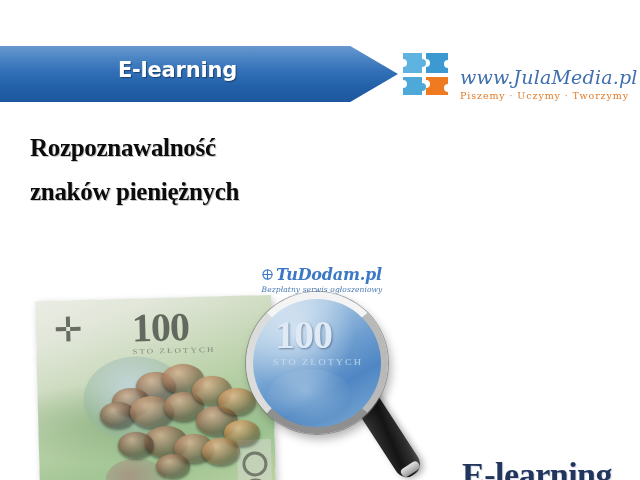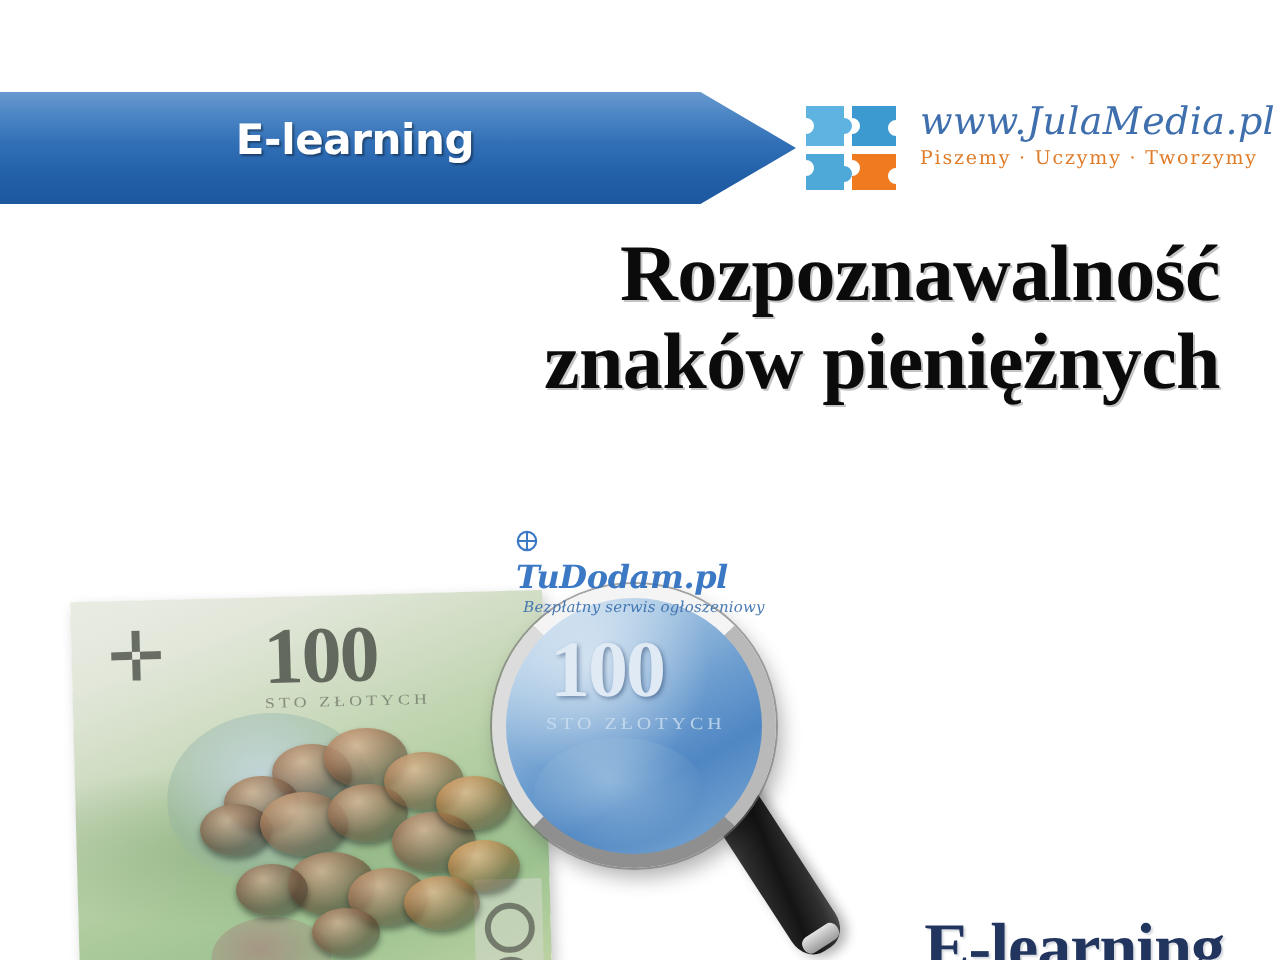--- a/index.html
+++ b/index.html
@@ -76,21 +76,21 @@
   #puzzle {
     position: absolute;
     left: 2px;
     top: 3px;
     width: 56px;
     height: 48px;
   }
   #logo-text {
     position: absolute;
     left: 62px;
-    top: 2px;
+    top: 18px;
     width: 178px;
   }
   #logo-url {
     font-family: "DejaVu Serif", serif;
     font-style: italic;
     font-size: 19px;
     color: #3f6fad;
     letter-spacing: 0.2px;
     line-height: 24px;
     white-space: nowrap;
@@ -101,48 +101,47 @@
     color: #e07b28;
     letter-spacing: 0.9px;
     line-height: 14px;
     white-space: nowrap;
   }
 
   
   #title {
     position: absolute;
     left: 30px;
-    top: 71px;
+    top: 82px;
     width: 580px;
-    text-align: right;
+    text-align: left;
     font-family: "Liberation Serif", "DejaVu Serif", serif;
     font-weight: bold;
-    font-size: 40px;
+    font-size: 25px;
     line-height: 44px;
     color: #0b0b0b;
     text-shadow: 1px 1px 0 rgba(90,90,90,0.35);
     letter-spacing: -0.3px;
   }
 
   
   #watermark {
     position: absolute;
     left: 258px;
     top: 221px;
     width: 128px;
     text-align: center;
     z-index: 6;
     opacity: 0.93;
   }
   #wm-row {
     display: flex;
-    align-items: flex-start;
+    align-items: center;
     justify-content: center;
     gap: 3px;
-    flex-direction: column;
   }
   #wm-name {
     font-family: "DejaVu Serif", serif;
     font-style: italic;
     font-weight: bold;
     font-size: 16px;
     color: #2e6fc0;
     letter-spacing: -0.2px;
     white-space: nowrap;
   }

